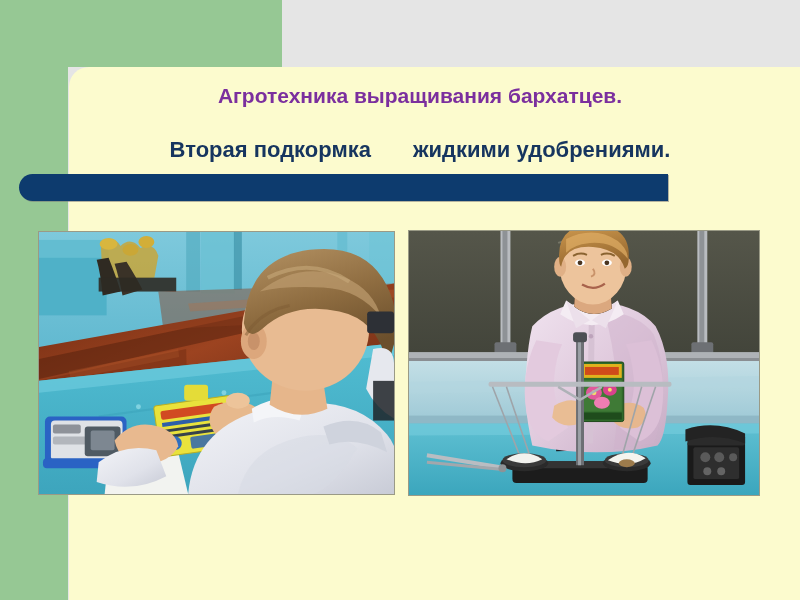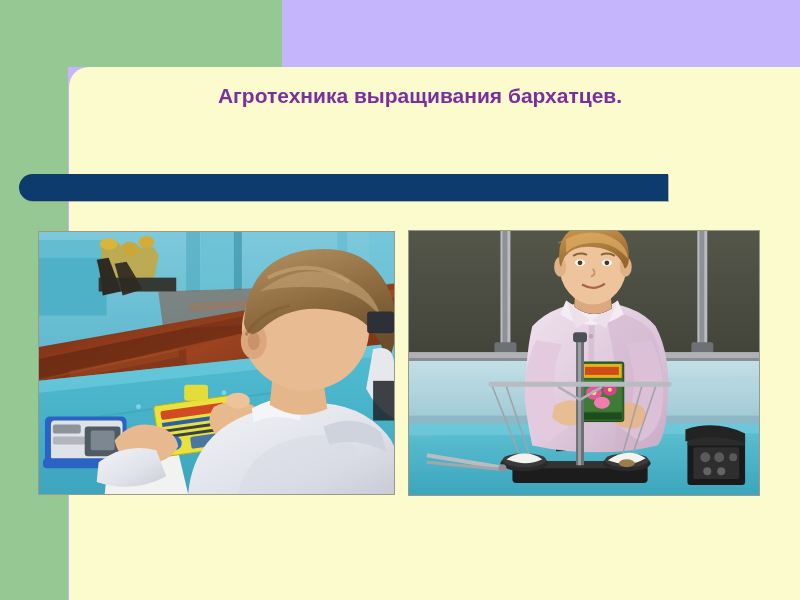--- a/index.html
+++ b/index.html
@@ -11,21 +11,21 @@
     width: 800px;
     height: 600px;
     overflow: hidden;
     font-family: "Liberation Sans", sans-serif;
     background: #fcfbce;
   }
   #slide {
     position: relative;
     width: 800px;
     height: 600px;
-    background: #c4b5fd;
+    background: #e5e5e5;
     overflow: hidden;
   }
 
   
   .green-left-band {
     position: absolute;
     left: 0;
     top: 0;
     width: 68px;
     height: 600px;
@@ -122,20 +122,23 @@
 <body>
 
 <div id="slide">
 
   <div class="green-left-band"></div>
   <div class="green-top-block"></div>
   <div class="cream-panel"></div>
 
   <div class="title-line">Агротехника выращивания бархатцев.</div>
 
+  <div class="subtitle-line">
+    <span>Вторая подкормка</span><span class="gap"></span><span>жидкими удобрениями.</span>
+  </div>
 
   <div class="accent-bar"></div>
 
   <div class="photo photo-left">
     <svg viewBox="0 0 357 264" preserveAspectRatio="none">
       <defs>
         <linearGradient id="lwall" x1="0" y1="0" x2="0" y2="1">
           <stop offset="0%" stop-color="#7ec9dc"></stop>
           <stop offset="100%" stop-color="#5ab5cd"></stop>
         </linearGradient>

